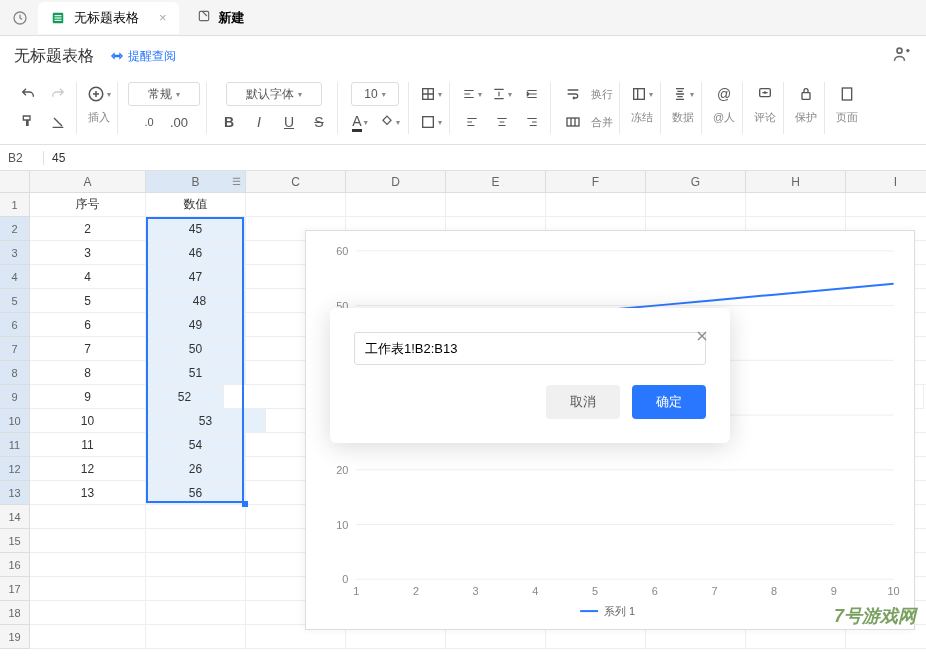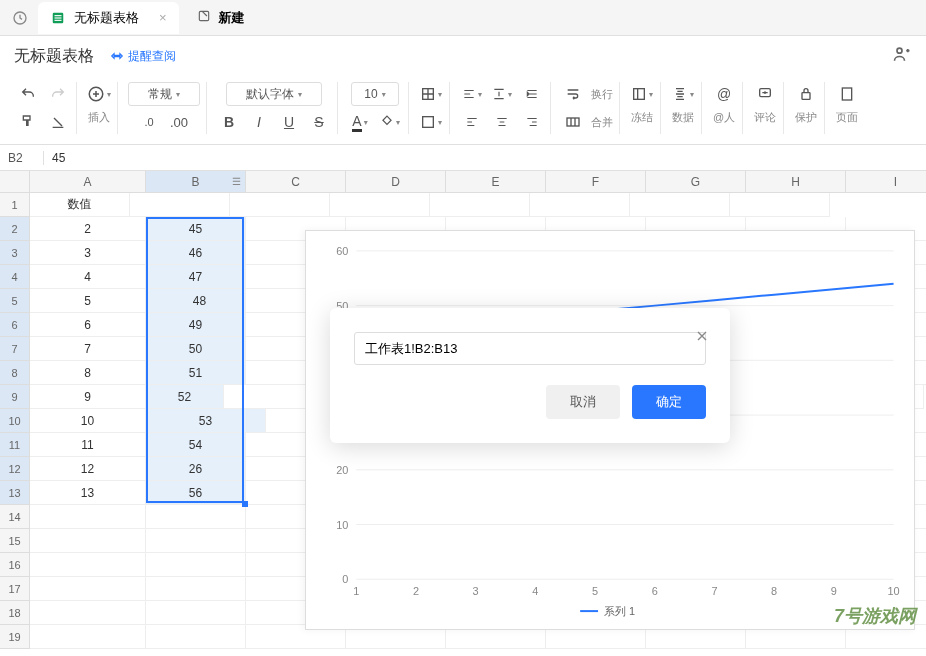--- a/index.html
+++ b/index.html
@@ -377,20 +377,21 @@
           <div class="rowh sel">13</div>
           <div class="rowh">14</div>
           <div class="rowh">15</div>
           <div class="rowh">16</div>
           <div class="rowh">17</div>
           <div class="rowh">18</div>
           <div class="rowh">19</div>
         </div>
       <div class="cells" id="cells">
           <div class="row">
+            <div class="cell" style="width: 116px;">序号</div>
             <div class="cell" style="width: 100px;">数值</div>
             <div class="cell" style="width: 100px;"></div>
             <div class="cell" style="width: 100px;"></div>
             <div class="cell" style="width: 100px;"></div>
             <div class="cell" style="width: 100px;"></div>
             <div class="cell" style="width: 100px;"></div>
             <div class="cell" style="width: 100px;"></div>
             <div class="cell" style="width: 100px;"></div>
           </div>
           <div class="row">

